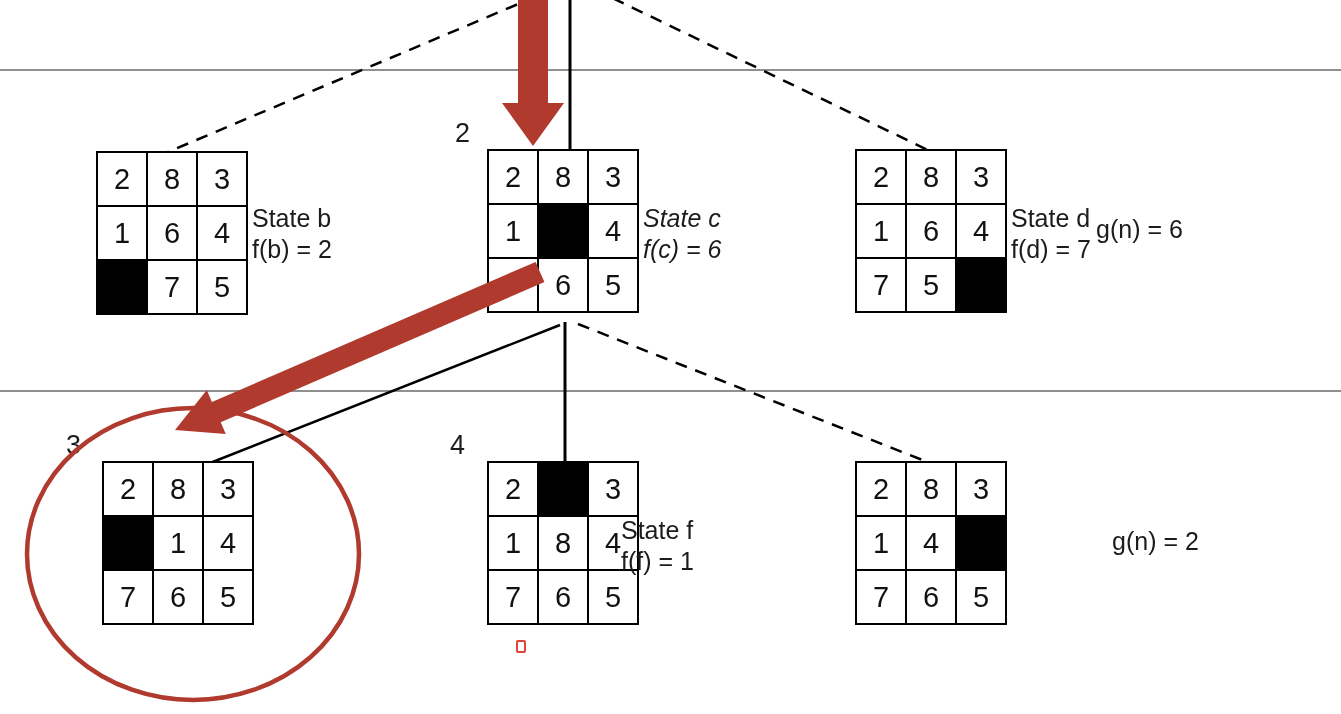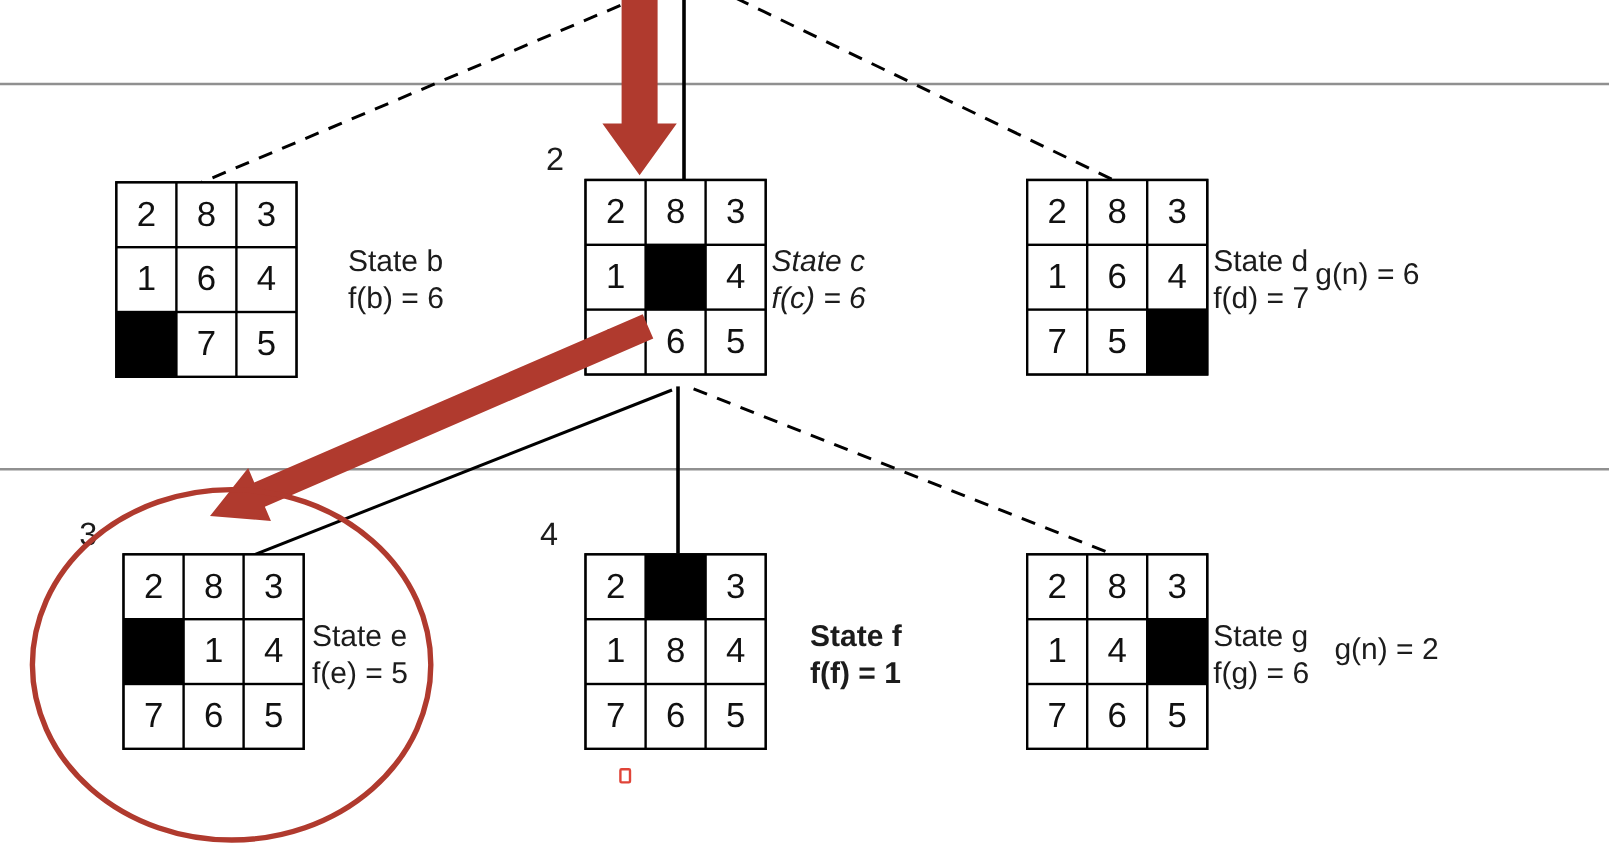--- a/index.html
+++ b/index.html
@@ -25,25 +25,25 @@
   .cell.blank { background:#000; }
 
   .pz-b { left:96px;  top:151px; }
   .pz-c { left:487px; top:149px; }
   .pz-d { left:855px; top:149px; }
   .pz-e { left:102px; top:461px; }
   .pz-f { left:487px; top:461px; }
   .pz-g { left:855px; top:461px; }
 
   .state-label { position:absolute; z-index:2; font-size:25px; line-height:31px; white-space:nowrap; }
-  .lbl-b { left:252px;  top:203px;margin-left:38px; }
+  .lbl-b { left:252px;  top:203px; }
   .lbl-c { left:643px;  top:203px;font-style:italic; }
   .lbl-d { left:1011px; top:203px; }
   .lbl-e { left:260px;  top:515px; }
-  .lbl-f { left:675px;  top:515px;font-weight:bold; }
+  .lbl-f { left:621px;  top:515px; }
   .lbl-g { left:1011px; top:515px; }
 
   .order-num { position:absolute; z-index:2; font-size:27px; }
   .ord-c { left:455px; top:118px; }
   .ord-e { left:66px;  top:430px; }
   .ord-f { left:450px; top:430px; }
 
   .g-label { position:absolute; z-index:2; font-size:25px; white-space:nowrap; }
   .gl-1 { left:1096px; top:215px; }
   .gl-2 { left:1112px; top:527px; }
@@ -137,41 +137,33 @@
       <div class="cell">6</div>
       <div class="cell">5</div>
     </div>
 
   <div class="order-num ord-c">2</div>
   <div class="order-num ord-e">3</div>
   <div class="order-num ord-f">4</div>
 
   <div class="state-label lbl-b">
     <div>State b</div>
-    <div>f(b) = 6</div>
+    <div>f(b) = 2</div>
   </div>
   <div class="state-label lbl-c">
     <div>State c</div>
     <div>f(c) = 6</div>
   </div>
   <div class="state-label lbl-d">
     <div>State d</div>
     <div>f(d) = 7</div>
   </div>
-  <div class="state-label lbl-e">
-    <div>State e</div>
-    <div>f(e) = 5</div>
-  </div>
   <div class="state-label lbl-f">
     <div>State f</div>
     <div>f(f) = 1</div>
-  </div>
-  <div class="state-label lbl-g">
-    <div>State g</div>
-    <div>f(g) = 6</div>
   </div>
 
   <div class="g-label gl-1">g(n) = 6</div>
   <div class="g-label gl-2">g(n) = 2</div>
 
   <div class="red-marker"></div>
 
   <svg class="svg-layer layer-red" viewBox="0 0 1341 714">
     <polygon points="518,-5 548,-5 548,103 564,103 533,146 502,103 518,103" fill="#b03a2e"></polygon>
     <polygon points="535.6,261.9 211.9,402.0 206.8,390.1 175,430 225.8,434.1 220.7,422.2 544.4,282.1" fill="#b03a2e"></polygon>

